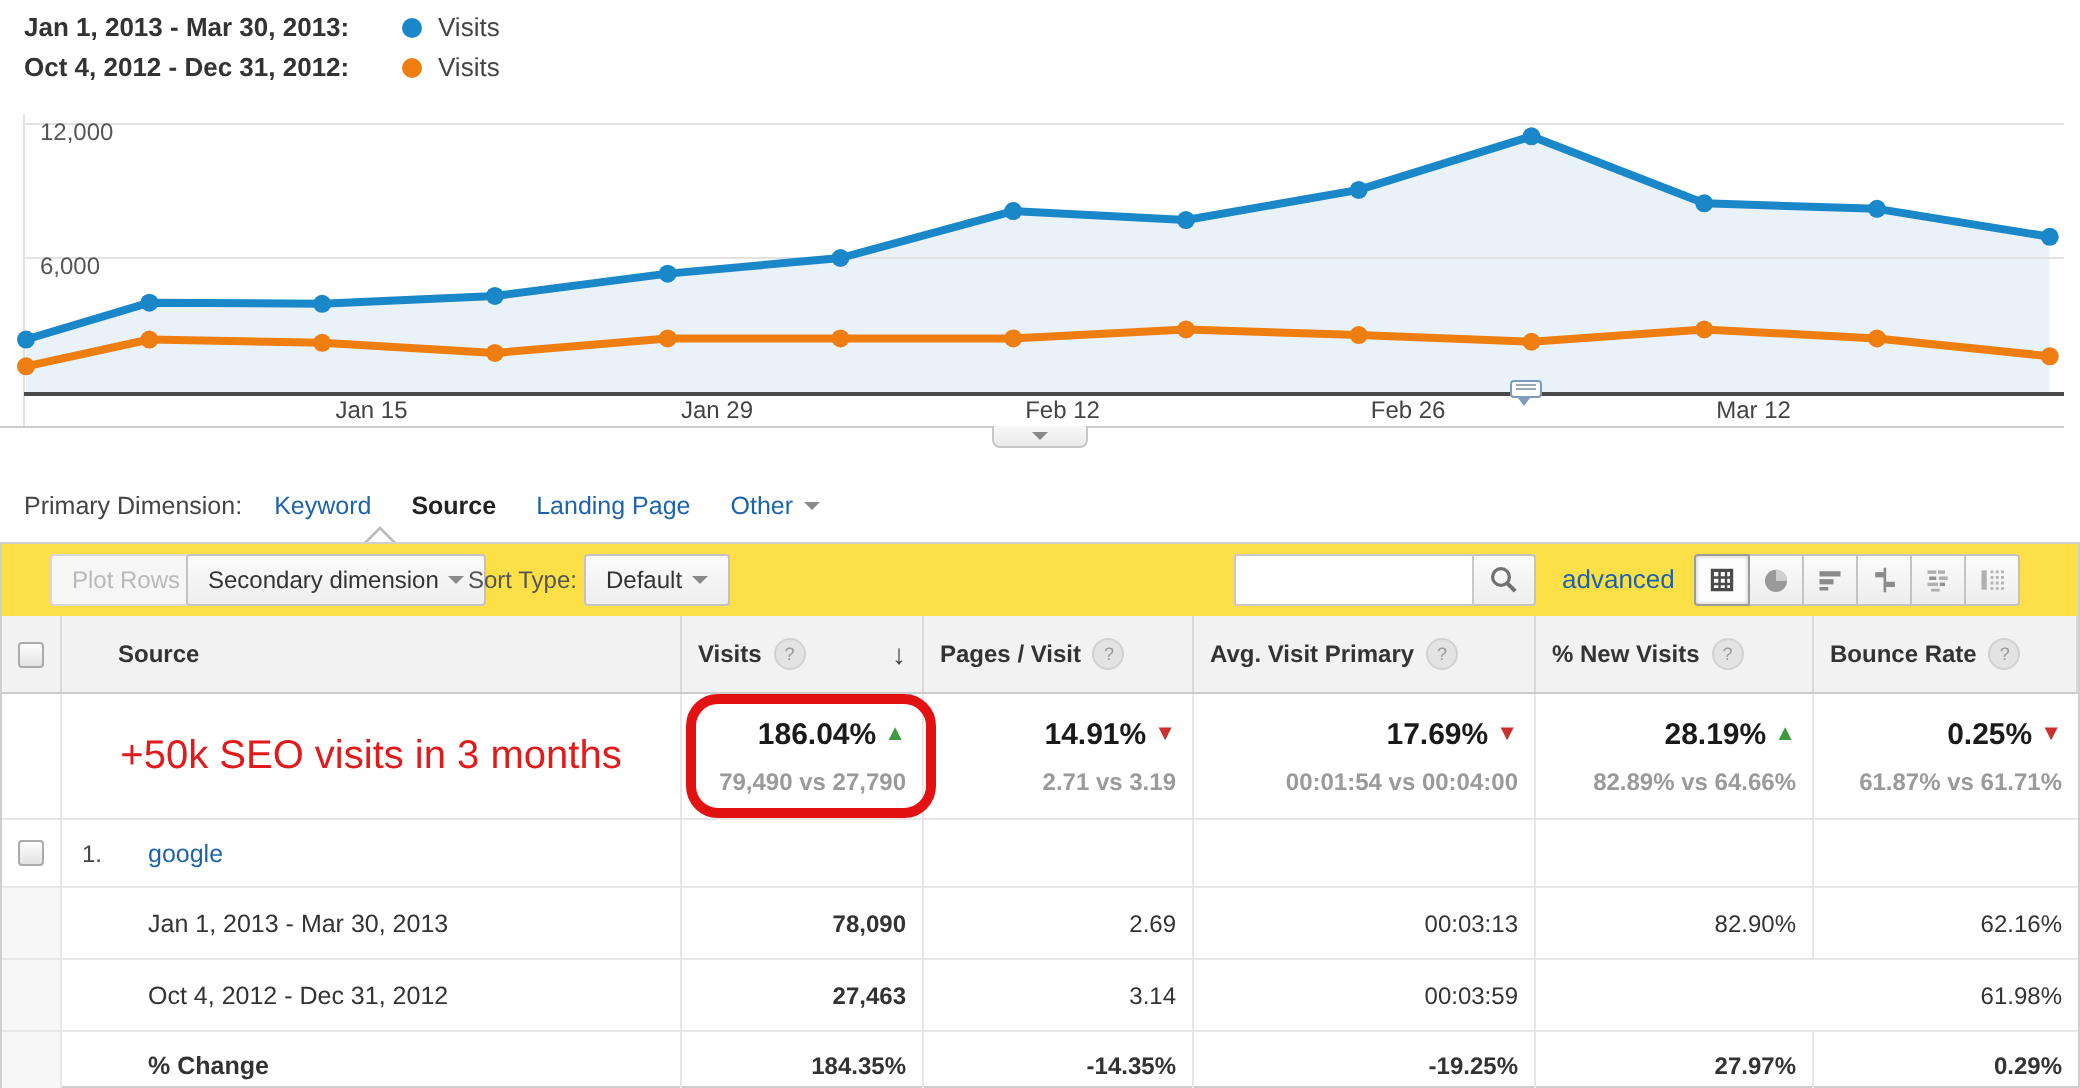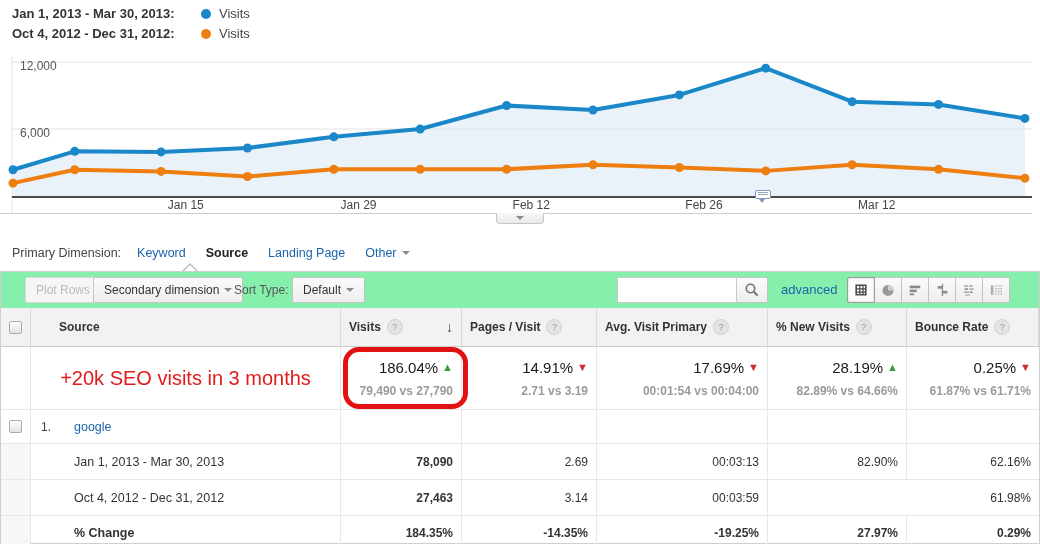--- a/index.html
+++ b/index.html
@@ -40,21 +40,21 @@
   .caret{display:inline-block;width:0;height:0;border-left:4px solid transparent;
     border-right:4px solid transparent;border-top:4px solid #8a8a8a;margin-left:5px;}
   .notch-outer{position:absolute;left:182px;top:263px;width:0;height:0;z-index:3;
     border-left:8px solid transparent;border-right:8px solid transparent;border-bottom:8px solid #bdbdbd;}
   .notch-inner{position:absolute;left:184px;top:265px;width:0;height:0;z-index:4;
     border-left:6px solid transparent;border-right:6px solid transparent;border-bottom:6px solid #ffffff;}
 
   
   .section{position:absolute;left:0;top:271px;width:1040px;height:273px;box-sizing:border-box;
     border:1px solid #cfcfcf;background:#fff;}
-  .toolbar{position:relative;height:36px;background:#86efac;}
+  .toolbar{position:relative;height:36px;background:#fde047;}
   .tb-btn{position:absolute;top:5px;height:26px;box-sizing:border-box;display:inline-flex;align-items:center;
     padding:0 10px;font-size:12px;color:#333;background:linear-gradient(#fbfbfb,#eeeeee);
     border:1px solid #c3c3c3;border-radius:2px;cursor:pointer;white-space:nowrap;}
   .tb-btn.disabled{color:#b9b9b9;background:#f6f6f6;border-color:#d8d8d8;cursor:default;}
   .tb-plot{left:24px;}
   .tb-sec{left:92px;}
   .tb-sortlabel{position:absolute;left:233px;top:5px;height:26px;line-height:26px;font-size:12px;color:#555;}
   .tb-sort{left:291px;}
   .tb-search{position:absolute;left:616px;top:5px;width:120px;height:26px;box-sizing:border-box;
     border:1px solid #c9c9c9;border-radius:1px;padding:0 6px;font-size:13px;font-family:"Liberation Sans",sans-serif;}
@@ -89,21 +89,21 @@
     font-size:9px;display:inline-flex;align-items:center;justify-content:center;margin-left:6px;cursor:pointer;}
   .help::before{content:"?";}
   .sort-arrow{margin-left:auto;margin-right:8px;color:#444;font-size:14px;cursor:pointer;}
   .sort-arrow::before{content:"\2193";}
   .checkbox{width:13px;height:13px;box-sizing:border-box;border:1px solid #ababab;border-radius:2px;
     background:linear-gradient(#fefefe,#e2e2e2);cursor:pointer;}
 
   .row-summary{height:62px;}
   .red-note{justify-content:center;color:#e11b1b;font-size:20px;white-space:nowrap;}
   .metric-cell{flex-direction:column;justify-content:center;align-items:flex-end;padding-right:8px;}
-  .pct-line{font-size:15px;font-weight:normal;color:#1a1a1a;display:flex;align-items:center;}
+  .pct-line{font-size:15px;font-weight:bold;color:#1a1a1a;display:flex;align-items:center;}
   .arrow{font-size:11px;margin-left:4px;}
   .arrow.up{color:#3d9b3f;}
   .arrow.down{color:#cc2d2d;}
   .vs-line{margin-top:8px;font-size:12px;font-weight:bold;color:#9a9a9a;}
 
   .row-google{height:33px;border-top:1px solid #e7e7e7;}
   .idx{width:33px;padding-left:10px;color:#444;}
   .src-link{color:#1b64ad;font-size:12.5px;}
   .row-detail{height:35px;border-top:1px solid #e7e7e7;}
   .row-change{height:33px;border-top:1px solid #e7e7e7;}
@@ -299,21 +299,21 @@
           <span class="help"></span>
         </div>
         <div class="cell col-b metric-h">
           <span class="hlabel">Bounce Rate</span>
           <span class="help"></span>
         </div>
       </div>
 
       <div class="trow row-summary">
         <div class="cell col-cb"></div>
-        <div class="cell col-src red-note">+20k SEO visits in 3 months</div>
+        <div class="cell col-src red-note">+50k SEO visits in 3 months</div>
         <div class="cell col-v metric-cell">
           <div class="pct-line">
               <span>186.04%</span>
               <span class="arrow up">▲</span>
             </div>
           <div class="vs-line">79,490 vs 27,790</div>
         </div>
         <div class="cell col-p metric-cell">
           <div class="pct-line">
               <span>14.91%</span>

